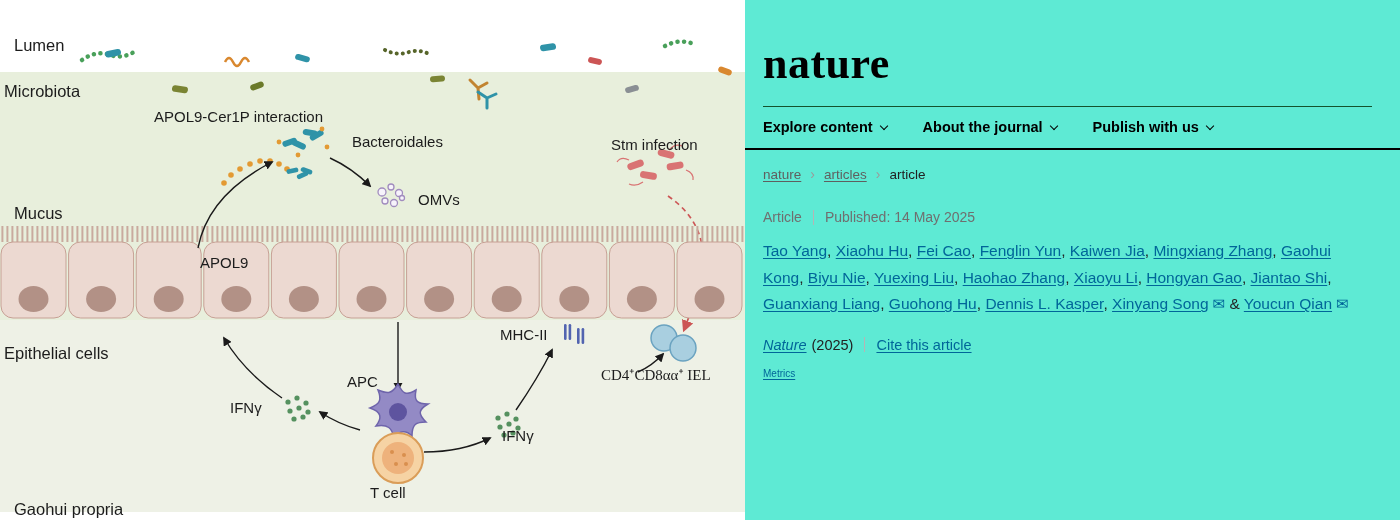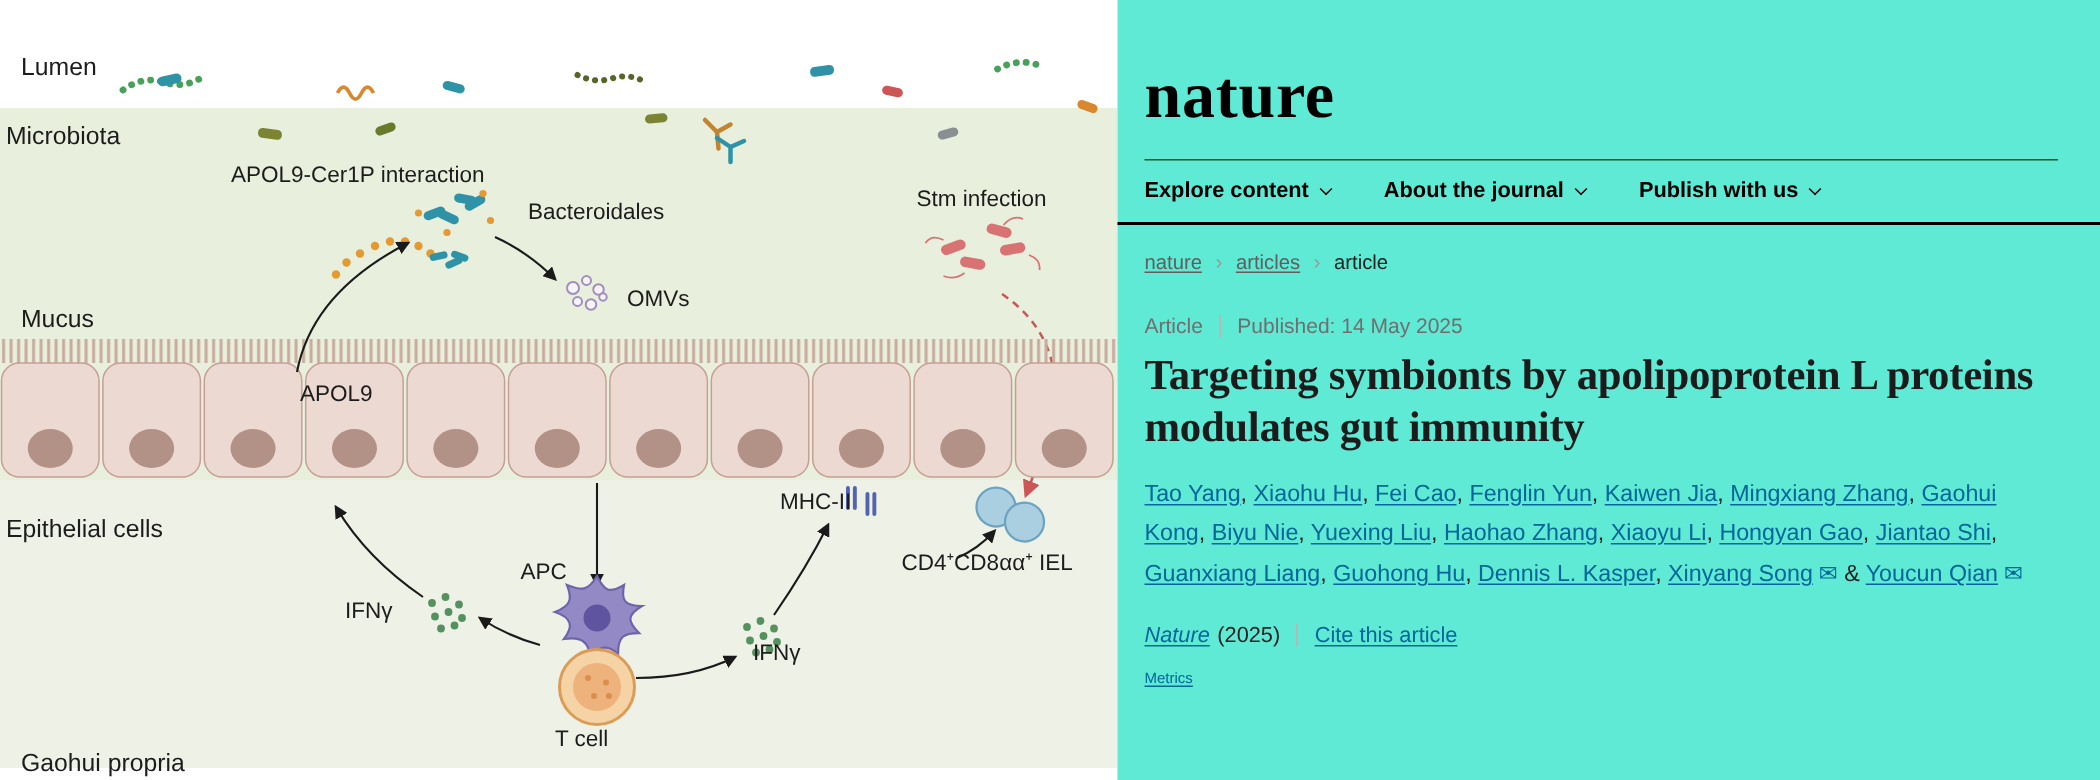--- a/index.html
+++ b/index.html
@@ -229,23 +229,23 @@
     <div class="fig-label" style="left:14px; top:20px;">Lumen</div>
     <div class="fig-label" style="left:4px;  top:66px;">Microbiota</div>
     <div class="fig-label" style="left:14px; top:188px;">Mucus</div>
     <div class="fig-label" style="left:4px;  top:328px;">Epithelial cells</div>
     <div class="fig-label" style="left:14px; top:484px;">Gaohui propria</div>
 
     <div class="fig-anno" style="left:154px; top:108px;">APOL9-Cer1P interaction</div>
     <div class="fig-anno" style="left:352px; top:133px;">Bacteroidales</div>
     <div class="fig-anno" style="left:418px; top:191px;">OMVs</div>
     <div class="fig-anno" style="left:200px; top:254px;">APOL9</div>
-    <div class="fig-anno" style="left:611px; top:124px;">Stm infection</div>
-    <div class="fig-anno" style="left:500px; top:326px;margin-left:20px;">MHC-II</div>
-    <div class="fig-anno" style="left:601px; top:364px;">CD4⁺CD8αα⁺ IEL</div>
+    <div class="fig-anno" style="left:611px; top:136px;">Stm infection</div>
+    <div class="fig-anno" style="left:500px; top:326px;">MHC-II</div>
+    <div class="fig-anno" style="left:601px; top:364px;font-family:Liberation Serif, serif;">CD4⁺CD8αα⁺ IEL</div>
     <div class="fig-anno" style="left:230px; top:399px;">IFNγ</div>
     <div class="fig-anno" style="left:347px; top:373px;">APC</div>
     <div class="fig-anno" style="left:502px; top:427px;">IFNγ</div>
     <div class="fig-anno" style="left:370px; top:484px;">T cell</div>
   </div>
 
   <div class="article-panel">
 
     <div class="logo">nature</div>
 
@@ -272,21 +272,20 @@
       <span class="crumb-sep"></span>
       <span class="crumb-current">article</span>
     </div>
 
     <div class="meta-row">
       <span>Article</span>
       <span class="meta-divider"></span>
       <span>Published: 14 May 2025</span>
     </div>
 
-    <h1 class="article-title">Targeting symbionts by apolipoprotein L proteins modulates gut immunity</h1>
 
     <p class="authors"><a class="author-link">Tao Yang</a>, <a class="author-link">Xiaohu Hu</a>, <a class="author-link">Fei Cao</a>, <a class="author-link">Fenglin Yun</a>, <a class="author-link">Kaiwen Jia</a>, <a class="author-link">Mingxiang Zhang</a>, <a class="author-link">Gaohui Kong</a>, <a class="author-link">Biyu Nie</a>, <a class="author-link">Yuexing Liu</a>, <a class="author-link">Haohao Zhang</a>, <a class="author-link">Xiaoyu Li</a>, <a class="author-link">Hongyan Gao</a>, <a class="author-link">Jiantao Shi</a>, <a class="author-link">Guanxiang Liang</a>, <a class="author-link">Guohong Hu</a>, <a class="author-link">Dennis L. Kasper</a>, <a class="author-link">Xinyang Song</a><span class="email-icon">✉</span> &amp; <a class="author-link">Youcun Qian</a><span class="email-icon">✉</span></p>
 
     <div class="journal-row">
       <a class="journal-link">Nature</a>
       <span>(2025)</span>
       <span class="meta-divider"></span>
       <a class="plain-link">Cite this article</a>
     </div>
 

